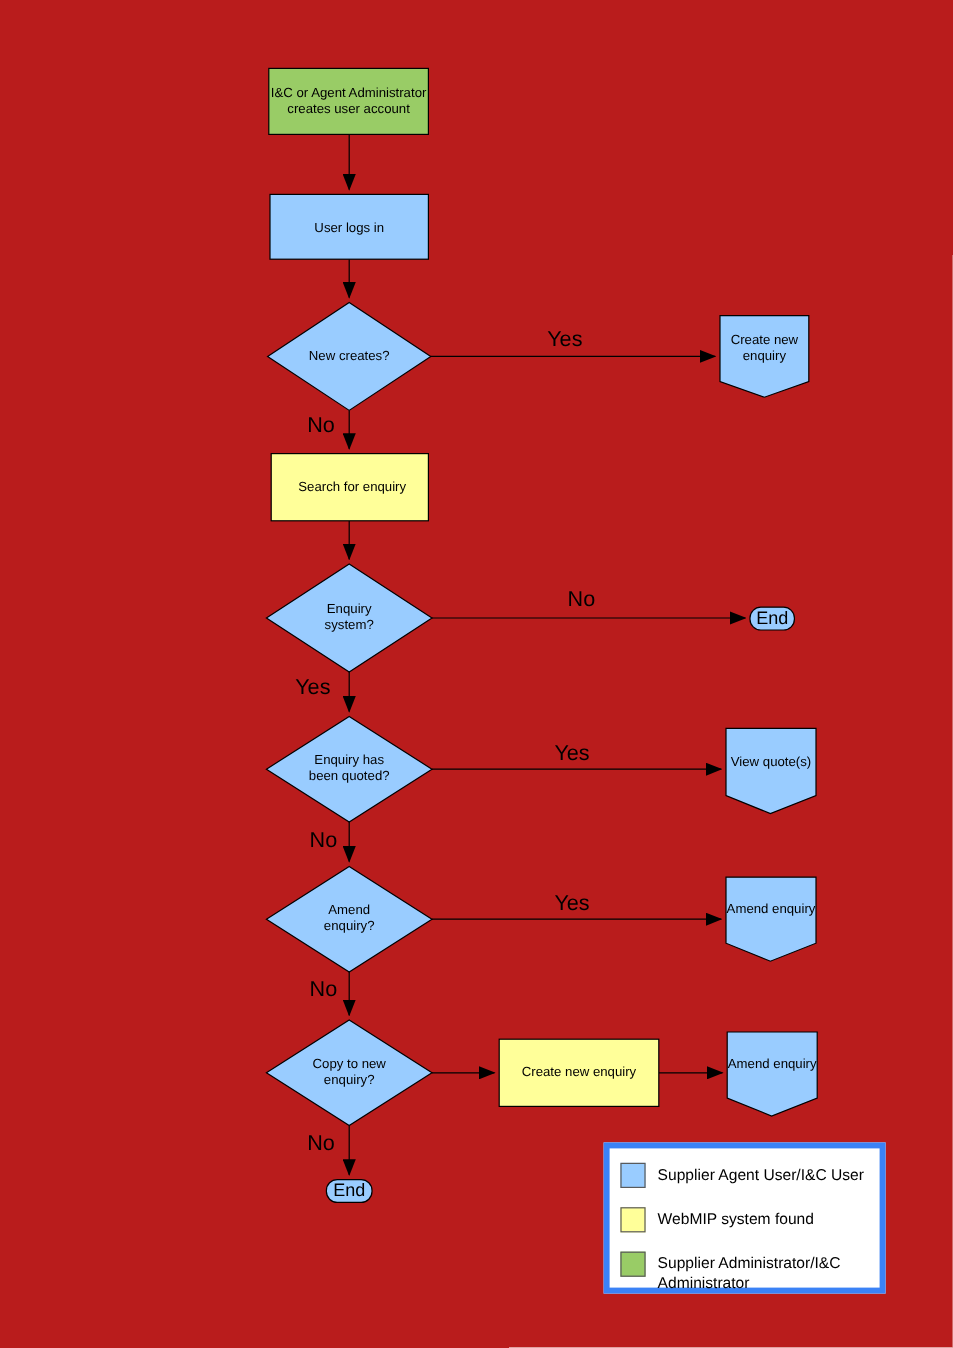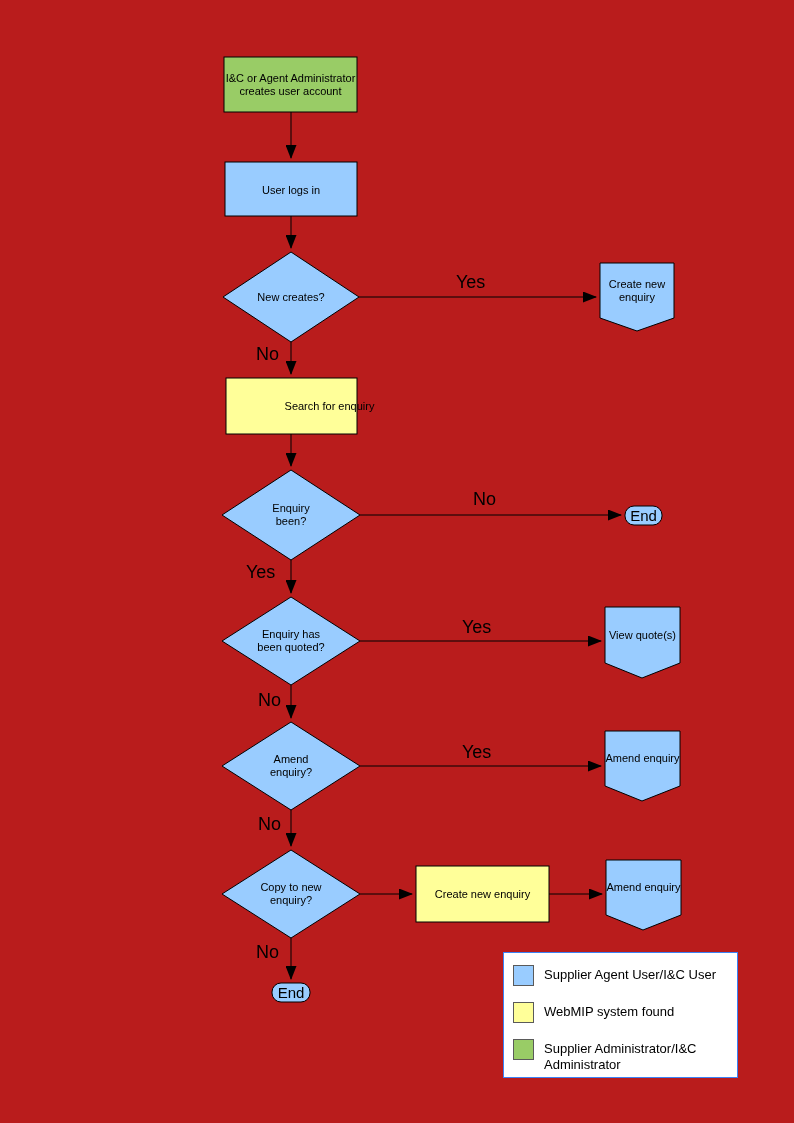--- a/index.html
+++ b/index.html
@@ -34,21 +34,21 @@
     text-align: center;
   }
   .end-label { font-size: 15px; text-align: center; }
   .legend {
     position: absolute;
     left: 503px;
     top: 952px;
     width: 235px;
     height: 126px;
     background: #ffffff;
-    border: 1px solid #3b82f6;
+    border: 5px solid #3b82f6;
     padding: 12px 0 0 9px;
   }
   .legend-row {
     display: flex;
     align-items: flex-start;
     margin-bottom: 16px;
   }
   .legend-swatch {
     width: 21px;
     height: 21px;
@@ -109,22 +109,22 @@
       <rect x="416" y="866" width="133" height="56" fill="#FFFF99"></rect>
       <polygon points="606,860 681,860 681,915 643,930 606,915" fill="#99CCFF"></polygon>
       <rect x="272" y="983" width="38" height="19" rx="9" ry="9" fill="#99CCFF"></rect>
     </g>
   </svg>
 
   <div class="shape-label" style="left:224px; top:57px; width:133px; height:55px;">I&amp;C or Agent Administrator creates user account</div>
   <div class="shape-label" style="left:225px; top:162px; width:132px; height:56px;">User logs in</div>
   <div class="shape-label" style="left:256px; top:252px; width:70px; height:90px;">New creates?</div>
   <div class="shape-label" style="left:600px; top:263px; width:74px; height:55px;">Create new enquiry</div>
-  <div class="shape-label" style="left:226px; top:378px; width:135px; height:56px;margin-left:36px;">Search for enquiry</div>
-  <div class="shape-label" style="left:256px; top:470px; width:70px; height:90px;">Enquiry been?</div>
+  <div class="shape-label" style="left:226px; top:378px; width:135px; height:56px;">Search for enquiry</div>
+  <div class="shape-label" style="left:256px; top:470px; width:70px; height:90px;">Enquiry system?</div>
   <div class="shape-label end-label" style="left:625px; top:506px; width:37px; height:19px;">End</div>
   <div class="shape-label" style="left:256px; top:597px; width:70px; height:88px;">Enquiry has been quoted?</div>
   <div class="shape-label" style="left:605px; top:607px; width:75px; height:56px;">View quote(s)</div>
   <div class="shape-label" style="left:256px; top:722px; width:70px; height:88px;">Amend enquiry?</div>
   <div class="shape-label" style="left:605px; top:731px; width:75px; height:55px;">Amend enquiry</div>
   <div class="shape-label" style="left:256px; top:850px; width:70px; height:88px;">Copy to new enquiry?</div>
   <div class="shape-label" style="left:416px; top:866px; width:133px; height:56px;">Create new enquiry</div>
   <div class="shape-label" style="left:606px; top:860px; width:75px; height:55px;">Amend enquiry</div>
   <div class="shape-label end-label" style="left:272px; top:983px; width:38px; height:19px;">End</div>
 

